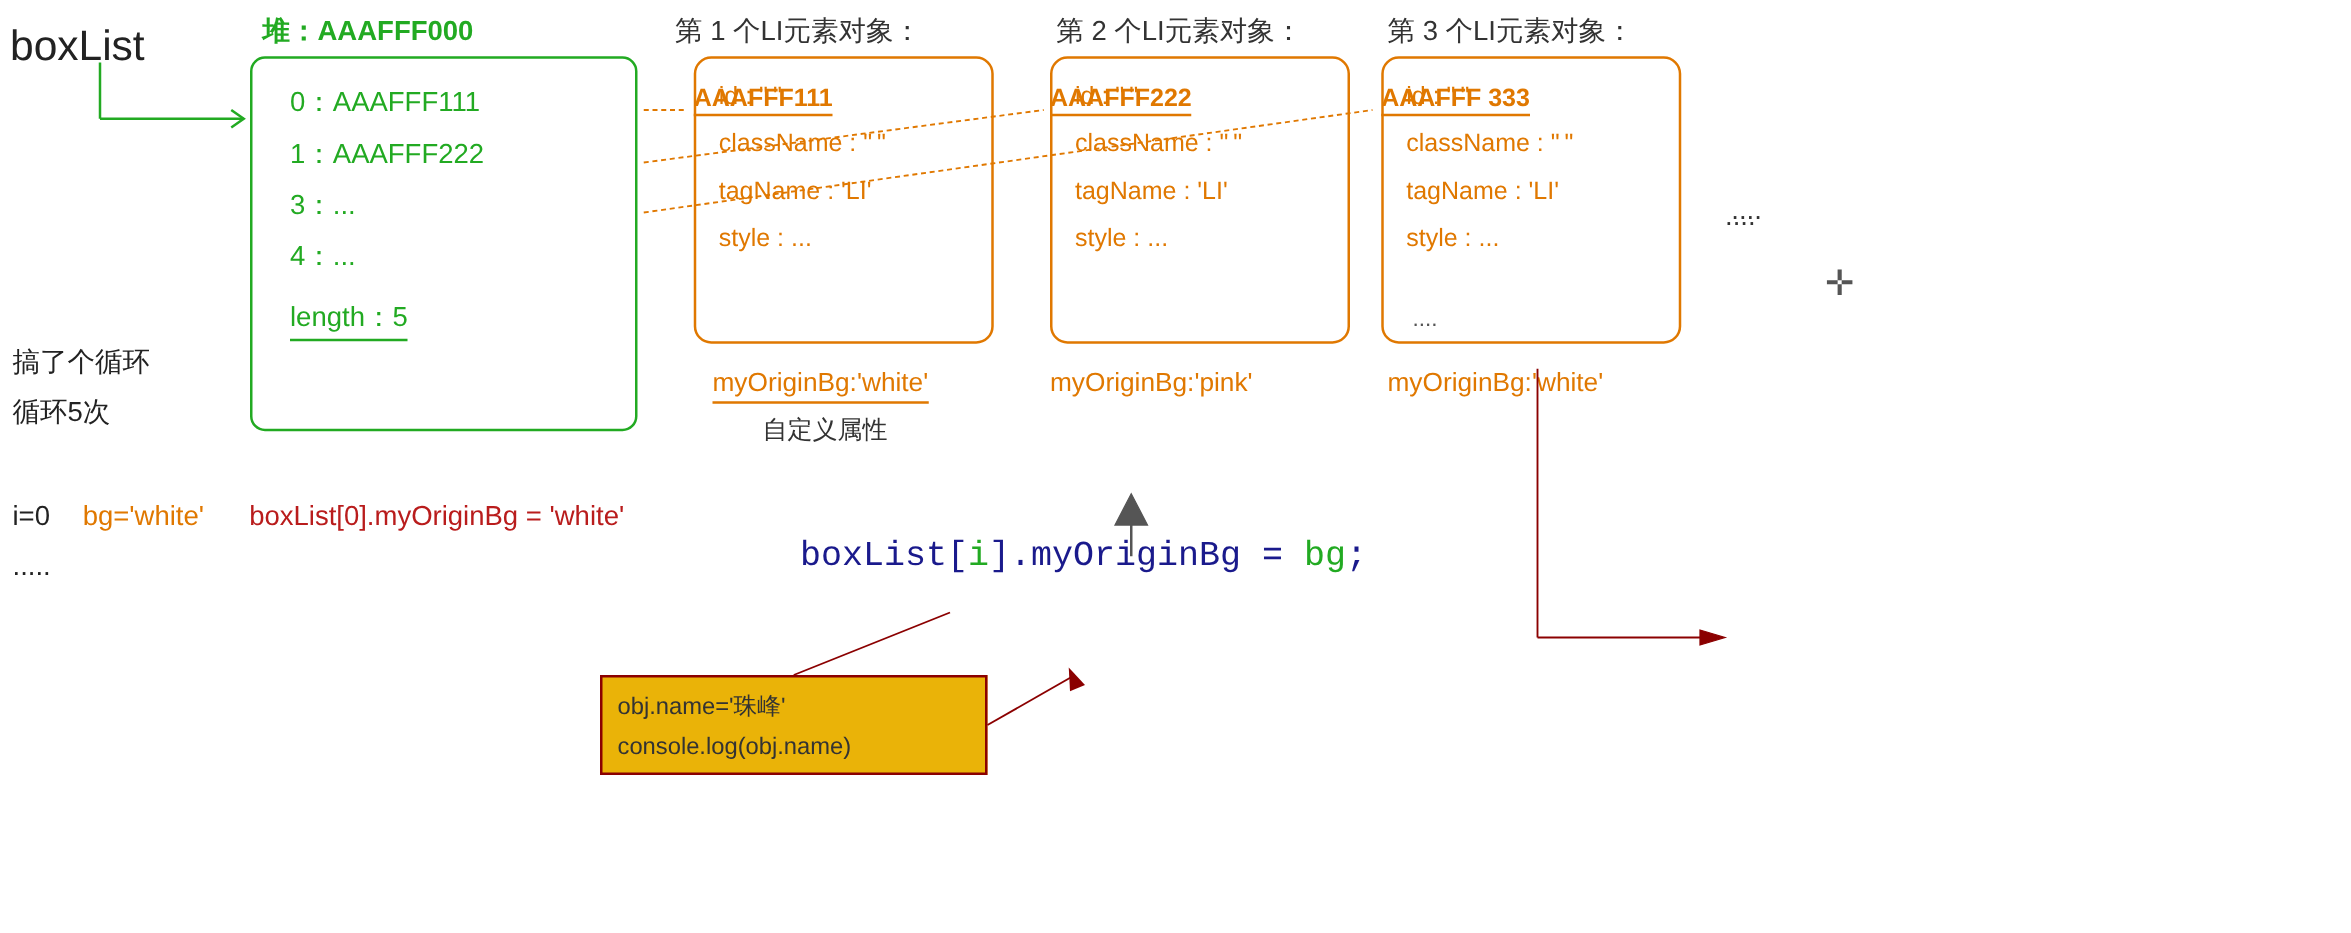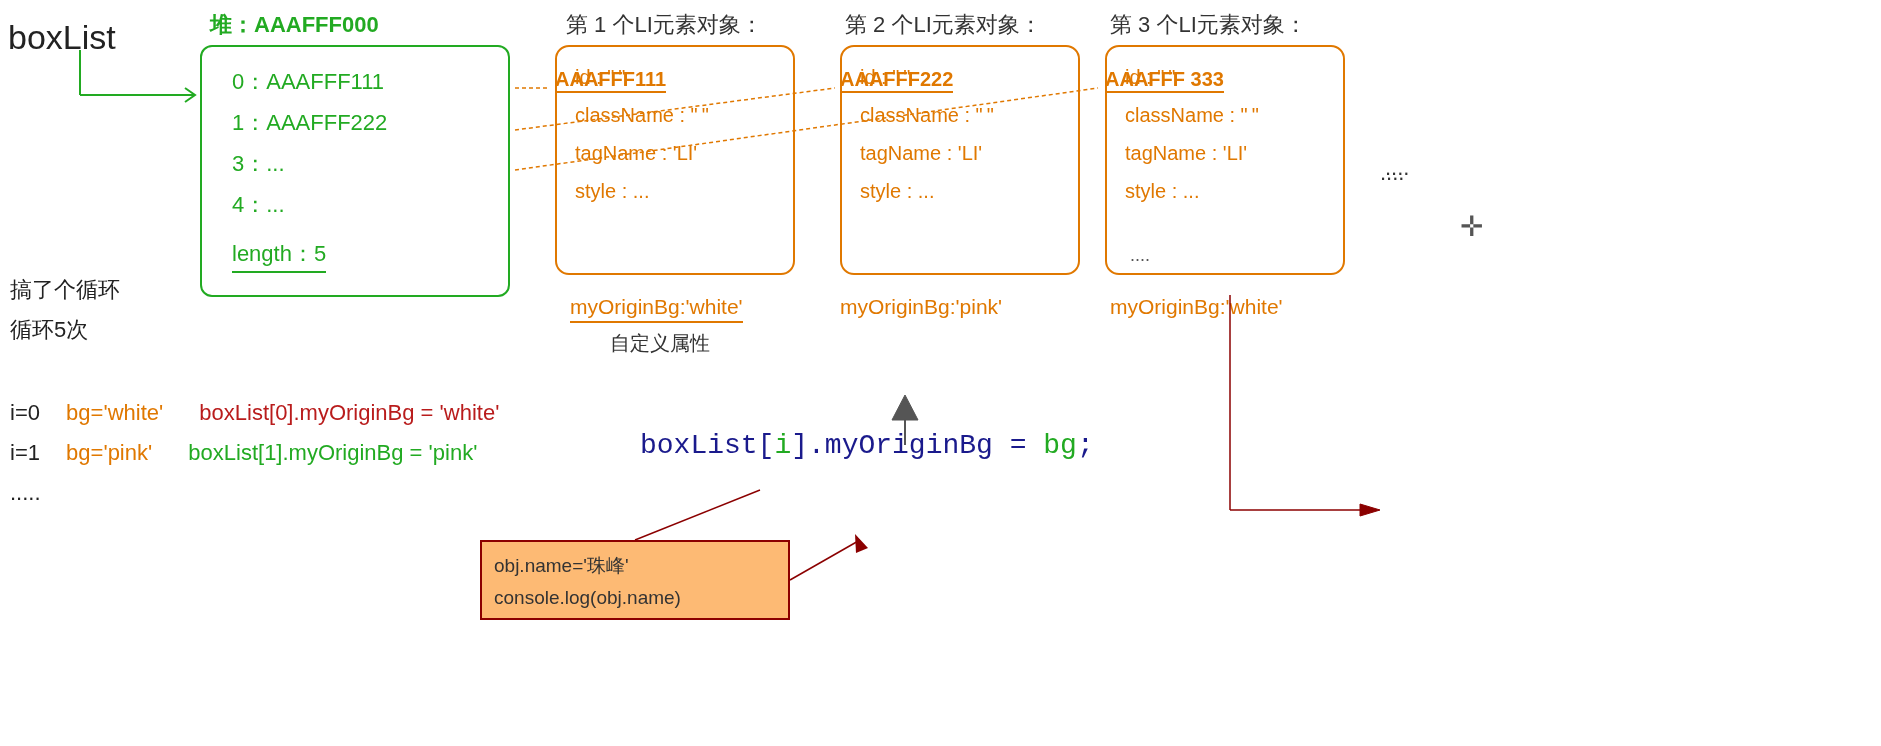--- a/index.html
+++ b/index.html
@@ -38,21 +38,21 @@
       color: #22aa22;
       font-weight: bold;
     }
 
     
     .array-box {
       position: absolute;
       left: 200px;
       top: 45px;
       width: 310px;
-      height: 252px;
+      height: 300px;
       border: 2px solid #22aa22;
       border-radius: 12px;
       padding: 18px 18px 10px 30px;
     }
 
     .array-item {
       font-size: 22px;
       color: #22aa22;
       margin-bottom: 8px;
       line-height: 1.5;
@@ -109,21 +109,21 @@
     .li3-box { left: 1105px; }
     .li3-address { left: 1105px; }
 
     
     .li-group-label {
       position: absolute;
       top: 10px;
       font-size: 22px;
       color: #333;
     }
-    .li1-group { left: 566px; }
+    .li1-group { left: 540px; }
     .li2-group { left: 845px; }
     .li3-group { left: 1110px; }
 
     
     .custom-prop {
       position: absolute;
       font-size: 21px;
       color: #e07800;
       top: 295px;
     }
@@ -166,21 +166,21 @@
     }
 
     
     .obj-box {
       position: absolute;
       top: 540px;
       left: 480px;
       width: 310px;
       height: 80px;
       border: 2px solid #8b0000;
-      background: #fdba74;
+      background: #eab308;
       padding: 8px 12px;
     }
 
     .obj-box-text {
       font-size: 19px;
       color: #333;
       line-height: 1.7;
     }
 
     
@@ -269,25 +269,20 @@
 
   <div class="crosshair">✛</div>
 
   <div style="position:absolute; top:400px; left:10px;">
     <div class="code-line">
       <span style="color:#222;">i=0</span>
       <span style="color:#e07800; margin-left:20px;">bg='white'</span>
       <span style="color:#b91c1c; margin-left:30px;">boxList[0].myOriginBg = 'white'</span>
     </div>
     <div class="code-line">
-      <span style="color:#222;">i=1</span>
-      <span style="color:#e07800; margin-left:20px;">bg='pink'</span>
-      <span style="color:#22aa22; margin-left:30px;">boxList[1].myOriginBg = 'pink'</span>
-    </div>
-    <div class="code-line">
       <span style="color:#222;">.....</span>
     </div>
   </div>
 
   <div class="big-code">
     <span style="color:#1a1a8c;">boxList[</span><span style="color:#22aa22;">i</span><span style="color:#1a1a8c;">].myOriginBg = </span><span style="color:#22aa22;">bg</span><span style="color:#1a1a8c;">;</span>
   </div>
 
 
   <div class="obj-box">

